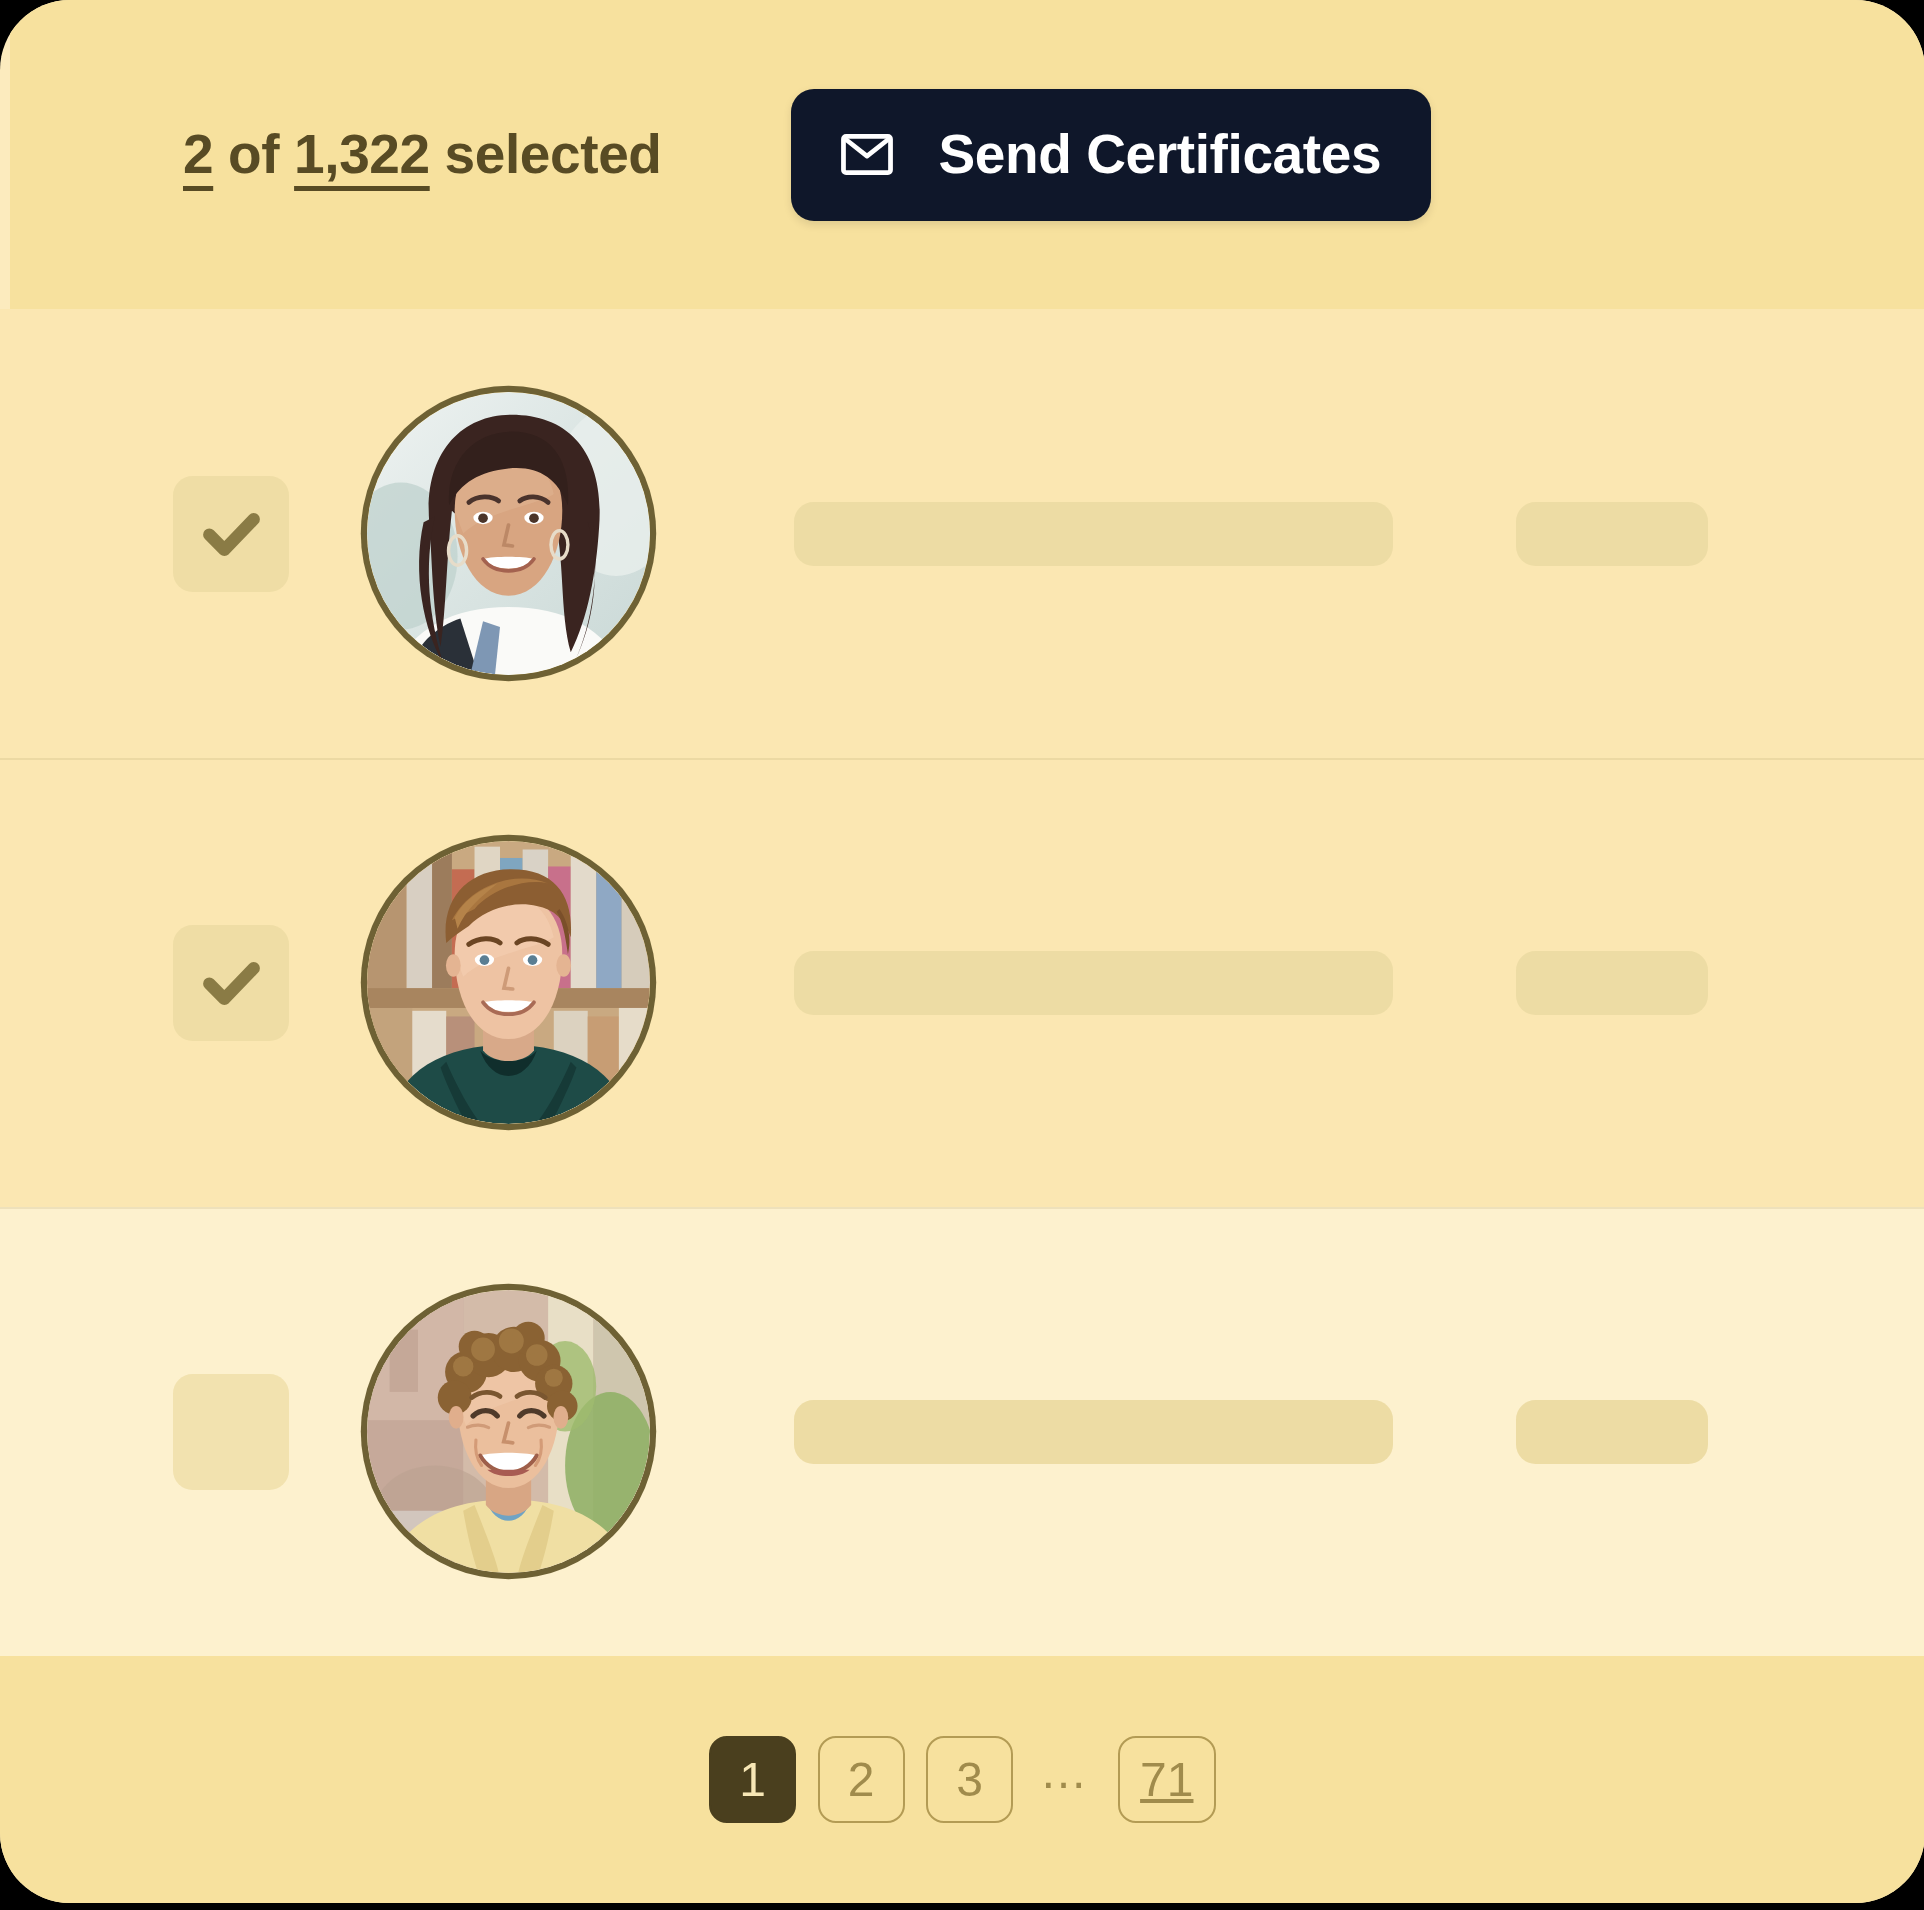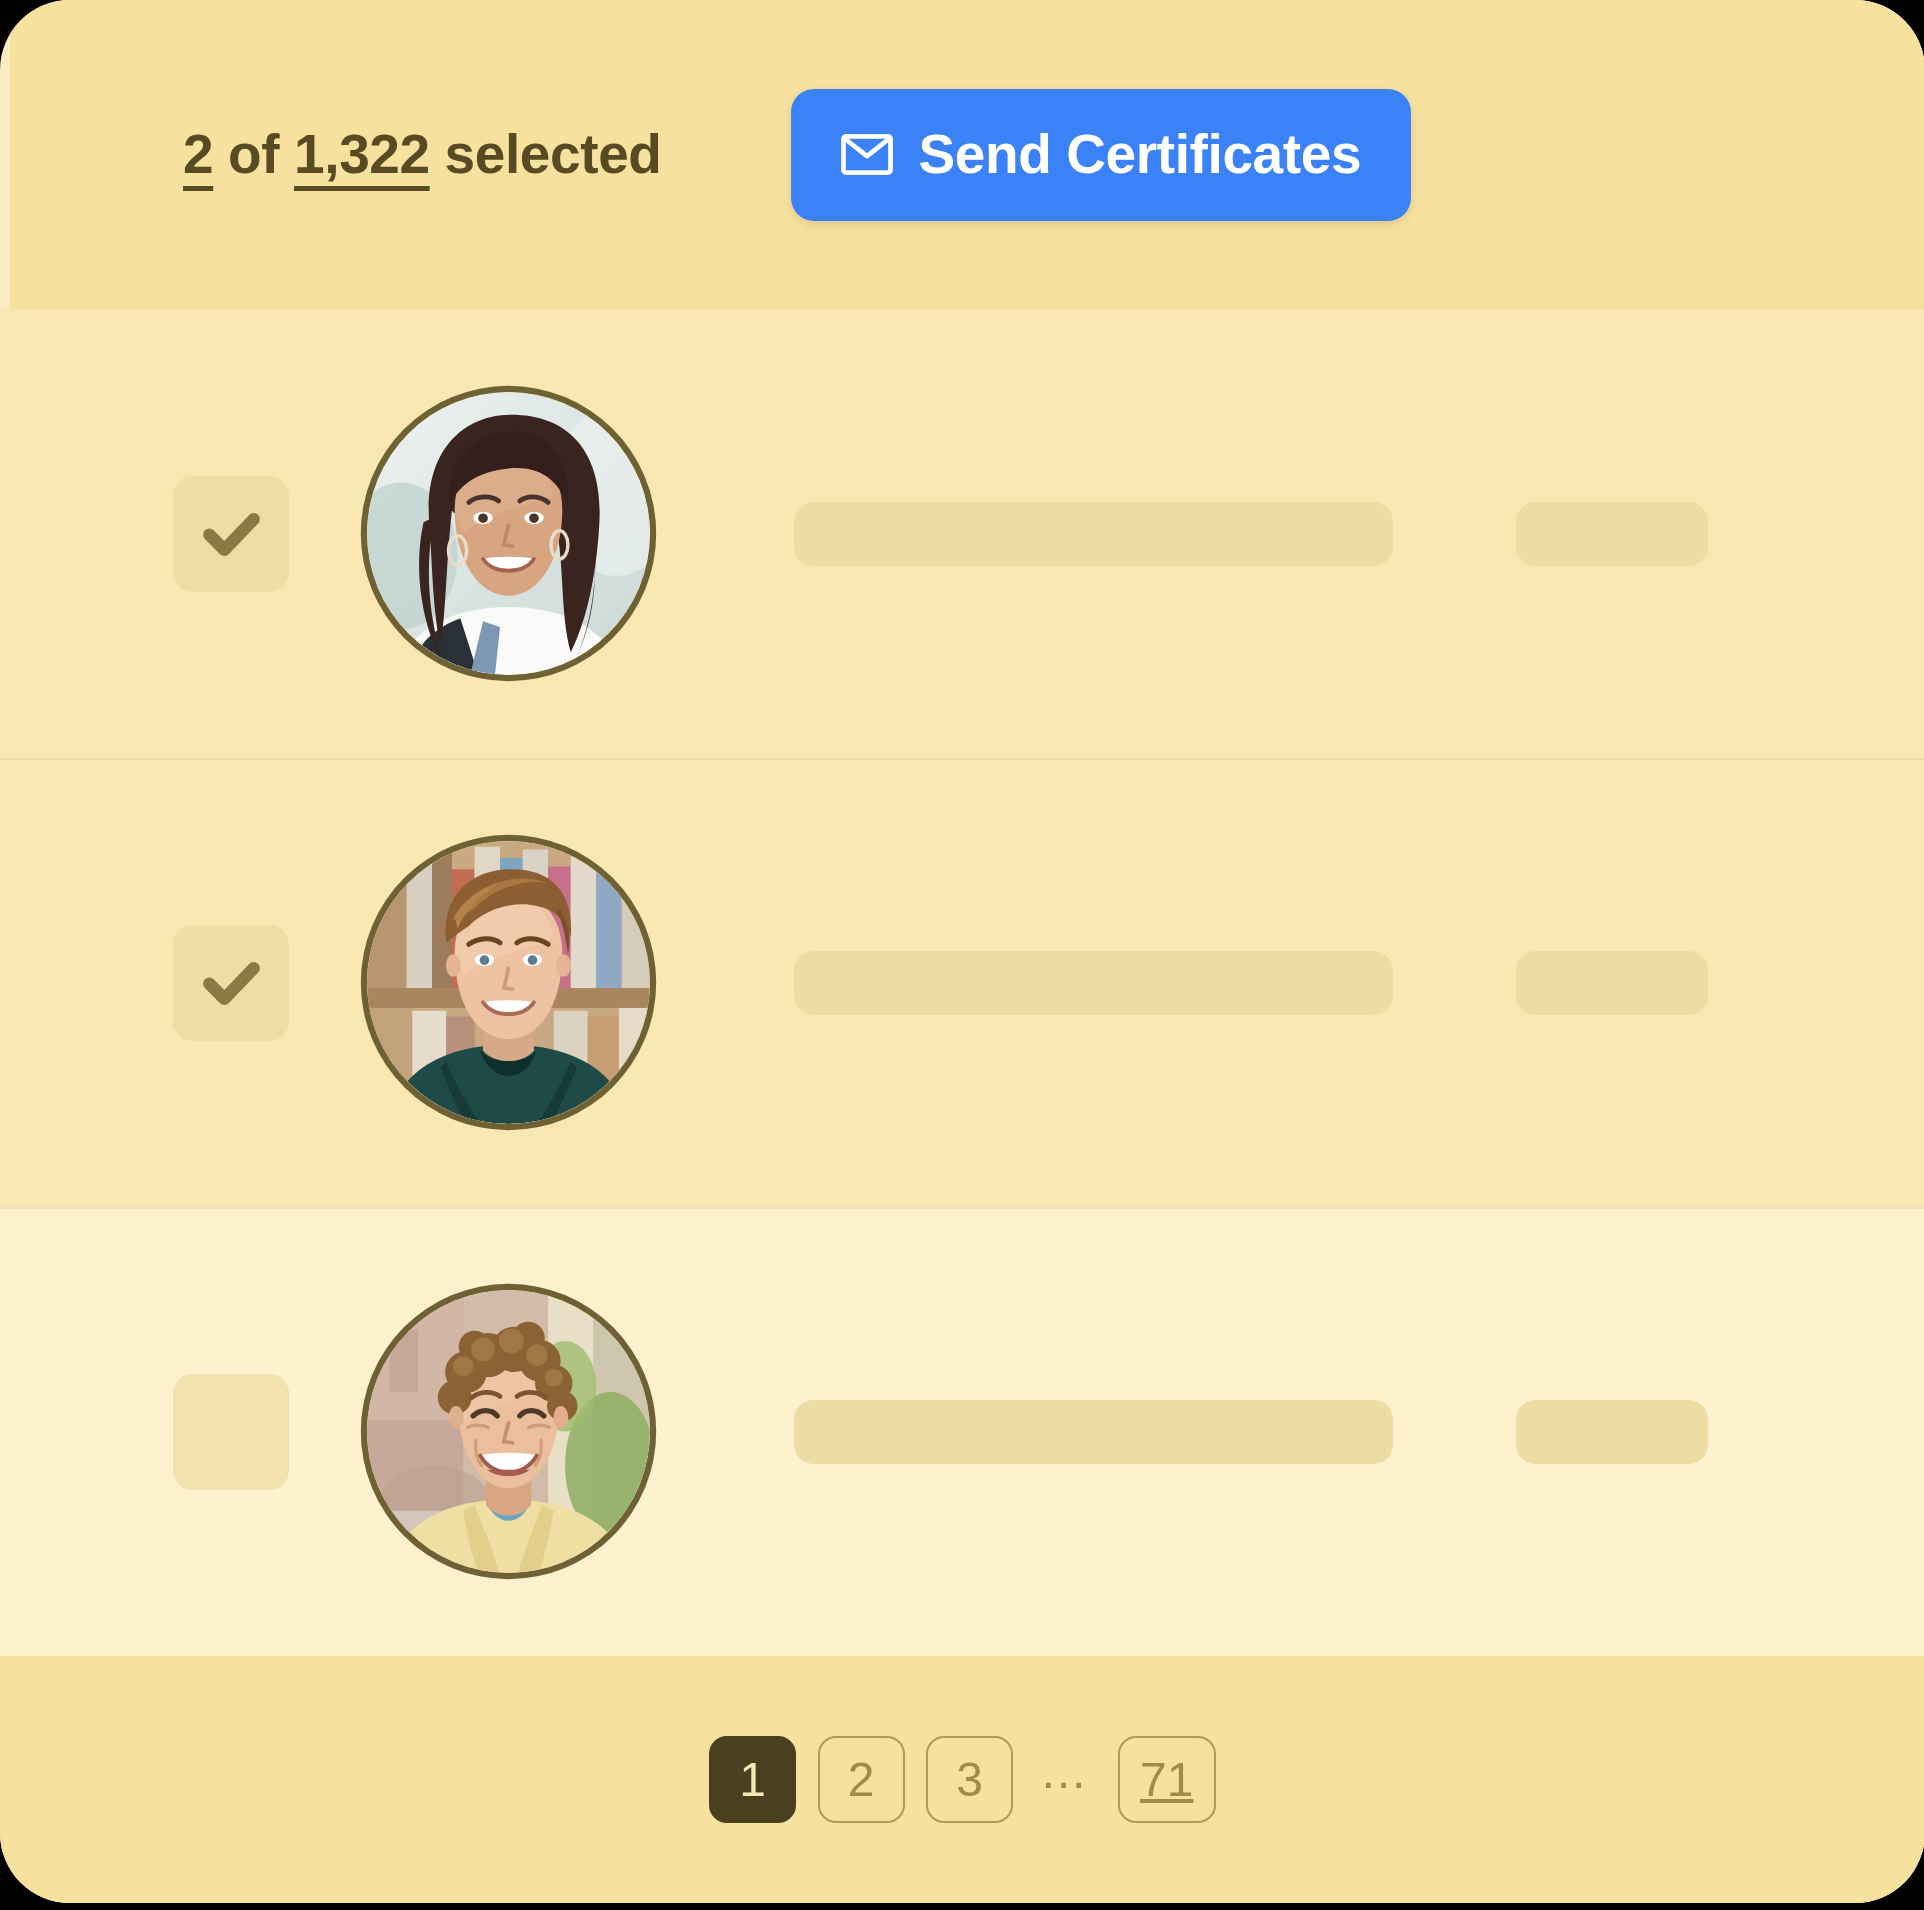--- a/index.html
+++ b/index.html
@@ -49,27 +49,27 @@
   }
   #selection-summary .num {
     text-decoration: underline;
     text-decoration-thickness: 5.3px;
     text-underline-offset: 12.5px;
   }
 
   #send-certificates-button {
     margin-left: 129px;
     height: 132px;
-    background: #3b82f6;
+    background: #0f172a;
     border: none;
     border-radius: 23px;
     display: flex;
     align-items: center;
     padding: 0 50px;
-    gap: 26px;
+    gap: 46px;
     cursor: pointer;
     box-shadow: 0 3.6px 9px rgba(0,0,0,0.10);
   }
   #send-certificates-button .btn-label {
     font-size: 55px;
     font-weight: bold;
     color: #FFFFFF;
     letter-spacing: -0.4px;
     white-space: nowrap;
     line-height: 1;

